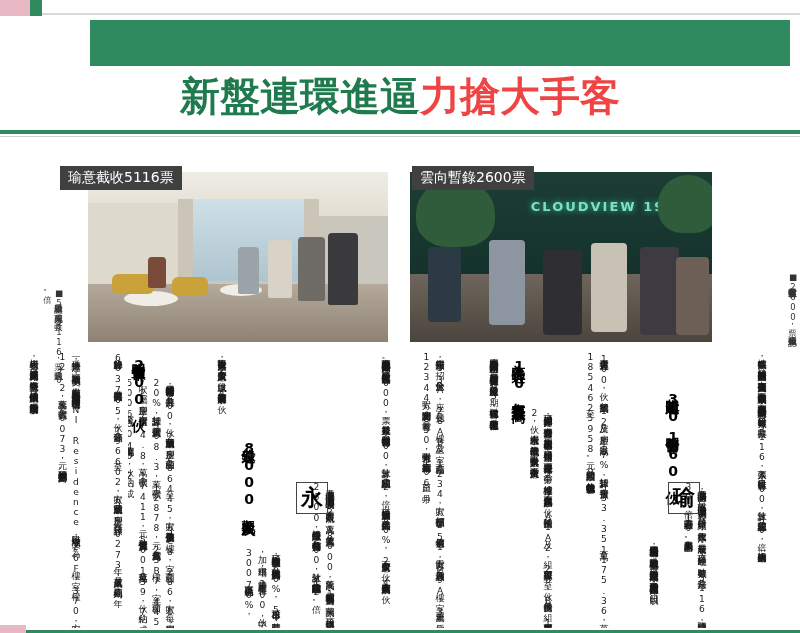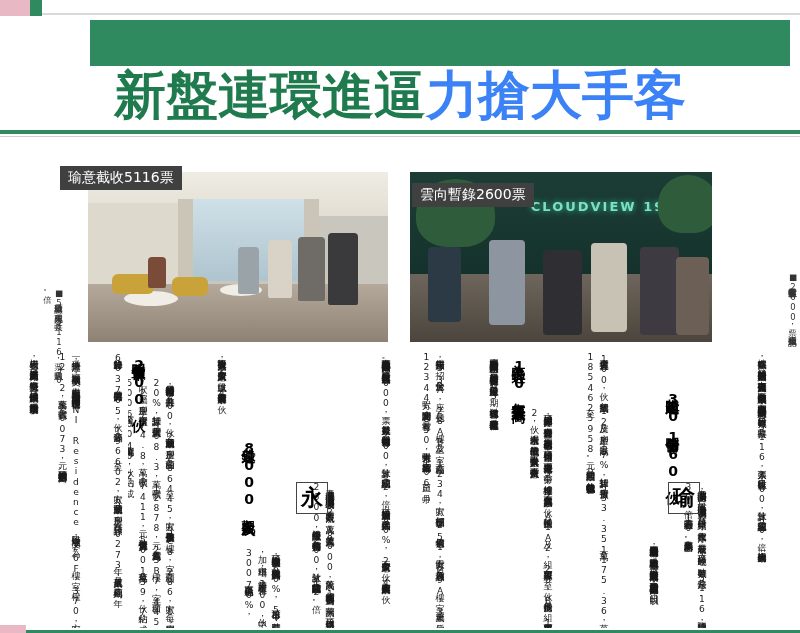--- a/index.html
+++ b/index.html
@@ -38,46 +38,46 @@
     font-size:29px;font-weight:bold;line-height:46px;text-align:center;
     letter-spacing:1px;
     white-space:nowrap;
   }
   .mainline{
     position:absolute;left:0px;top:66px;width:800px;height:60px;
     text-align:center;
     white-space:nowrap;
   }
   .mainline span{
-    font-size:52px;font-weight:bold;line-height:60px;
-    font-family:Liberation Serif, serif;
+    font-size:40px;font-weight:bold;line-height:60px;
+    font-family:Liberation Sans, sans-serif;
   }
   .mainline .g{color:#1f7a4d;}
-  .mainline .r{color:#3b82f6;}
+  .mainline .r{color:#ef4444;}
   .rule-green{
     position:absolute;left:0;top:130px;width:800px;height:4px;background:#2f8a5f;
   }
   .rule-thin{
     position:absolute;left:0;top:136px;width:800px;height:1px;background:#cfcfcf;
   }
 
   
   .photo{
     position:absolute;overflow:hidden;background:#c9c6bd;
   }
   #photo-left{left:88px;top:172px;width:300px;height:170px;}
   #photo-right{left:410px;top:172px;width:302px;height:170px;}
 
   .caption-tag{
     position:absolute;background:#404040;color:#fff;
     font-size:14px;font-weight:normal;padding:3px 8px;
     z-index:5;white-space:nowrap;
   }
   #tag-left{left:60px;top:166px;}
-  #tag-right{left:412px;top:183px;}
+  #tag-right{left:412px;top:166px;}
 
   .cap-side{
     position:absolute;font-size:8.5px;line-height:11px;color:#333;
     writing-mode:vertical-rl;text-orientation:upright;
     height:100px;
   }
   #cap-left-text{left:4px;top:288px;width:60px;}
   #cap-right-text{left:742px;top:272px;width:56px;height:112px;}
 
   

